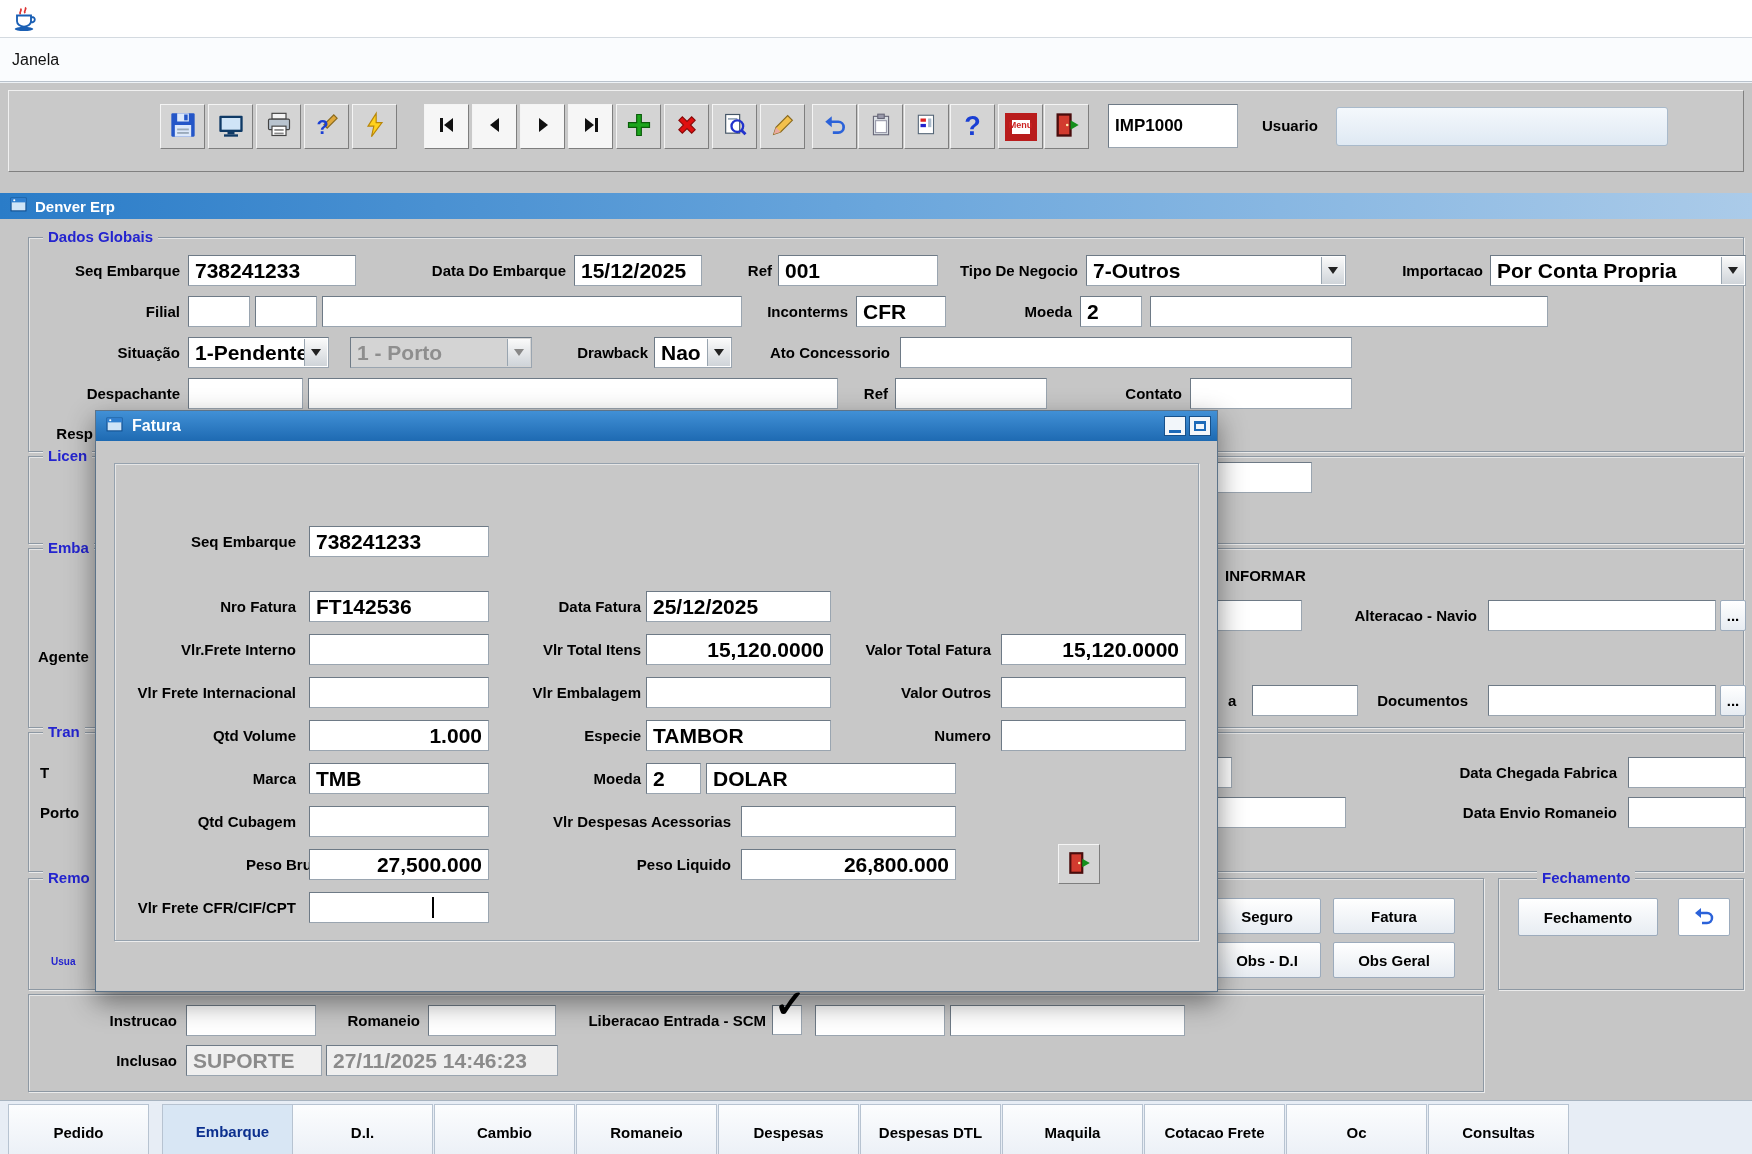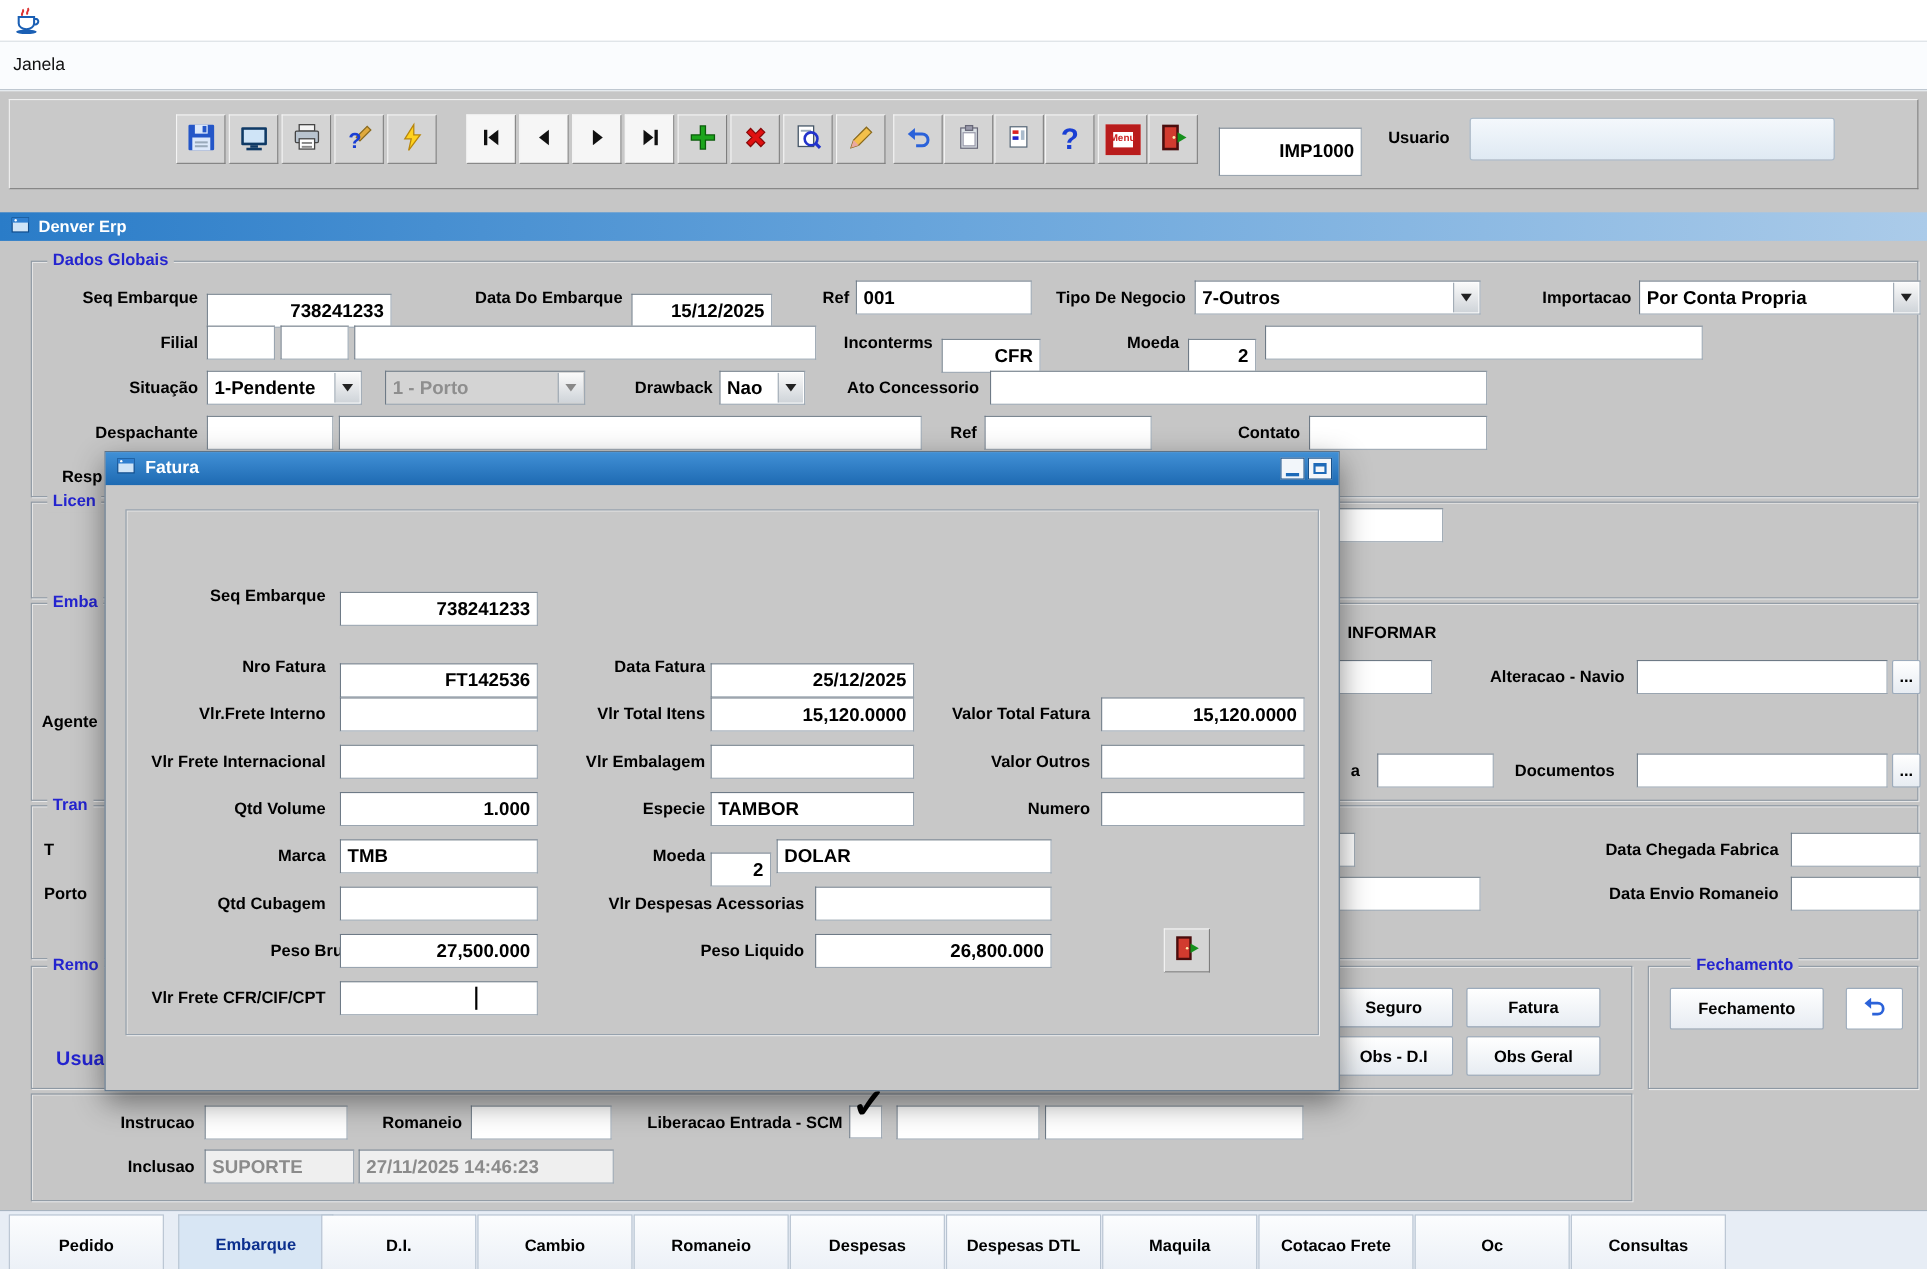--- a/index.html
+++ b/index.html
@@ -6,38 +6,38 @@
   html,body { width:1752px; height:1154px; }
   body { position:relative; background:#c6c6c6; overflow:hidden;
          font-family:"Liberation Sans", sans-serif; font-size:15px; }
 
   .abs { position:absolute; }
   .lbl { position:absolute; font-size:15px; font-weight:bold; color:#000;
          line-height:31px; white-space:nowrap; }
   .lbl.r { text-align:right; }
   .fld { position:absolute; height:31px; background:#fff;
          border:1px solid #9aa5b0; border-top-color:#6e7a86; border-left-color:#6e7a86;
-         font-size:17px; font-weight:bold; line-height:29px; padding:0 6px;
+         font-size:21px; font-weight:bold; line-height:29px; padding:0 6px;
          white-space:nowrap; overflow:hidden; }
-  .fld.c  { text-align:right;margin-top:12px; }
+  .fld.c  { text-align:left; }
   .fld.rr { text-align:right; }
   .fld.dis{ color:#8b8b8b; background:#efefef; }
   .dd { padding-right:28px; }
   .ddb { position:absolute; top:1px; right:1px; bottom:1px; width:23px;
          background:linear-gradient(#fafafa,#cfd4d9); border-left:1px solid #99a5b0;
          display:flex; align-items:center; justify-content:center; }
   .tri { width:0; height:0; border-left:5px solid transparent;
          border-right:5px solid transparent; border-top:7px solid #222; }
   .disdd { background:#d4d4d4; color:#8e8e8e; }
   .grp { position:absolute; border:1px solid #8d98a3;
          box-shadow:1px 1px 0 rgba(255,255,255,.65), inset 1px 1px 0 rgba(255,255,255,.55); }
   .gl  { position:absolute; top:-11px; left:14px; padding:0 5px; background:#c6c6c6;
          color:#2424cf; font-weight:bold; font-size:15px; line-height:20px; white-space:nowrap; }
   .glfree { position:absolute; padding:0 5px; background:#c6c6c6; color:#2424cf;
-         font-weight:bold; font-size:18px; line-height:20px; z-index:3; }
+         font-weight:bold; font-size:10px; line-height:20px; z-index:3; }
   .btn { position:absolute; background:linear-gradient(#ffffff,#e7ecf2);
          border:1px solid #9cabbc; border-radius:2px; font-size:15px; font-weight:bold;
          color:#000; display:flex; align-items:center; justify-content:center; white-space:nowrap; }
   .tbtn { position:absolute; width:45px; height:45px; top:104px; background:#d4d4d4;
           border:1px solid; border-color:#f4f4f4 #7e7e7e #7e7e7e #f4f4f4;
           display:flex; align-items:center; justify-content:center; }
   .tbtn.light { background:#f6f6f6; }
 
   #top-strip { position:absolute; left:0; top:0; width:1752px; height:38px;
                background:#ffffff; border-bottom:1px solid #d4dae0; }

